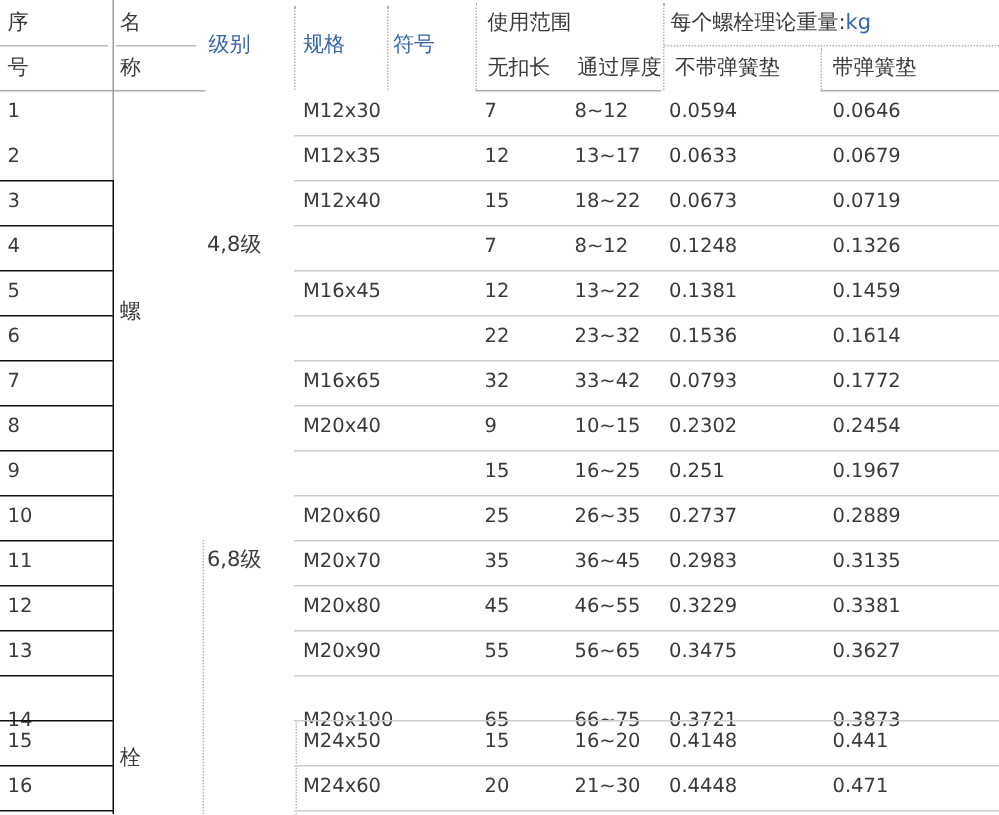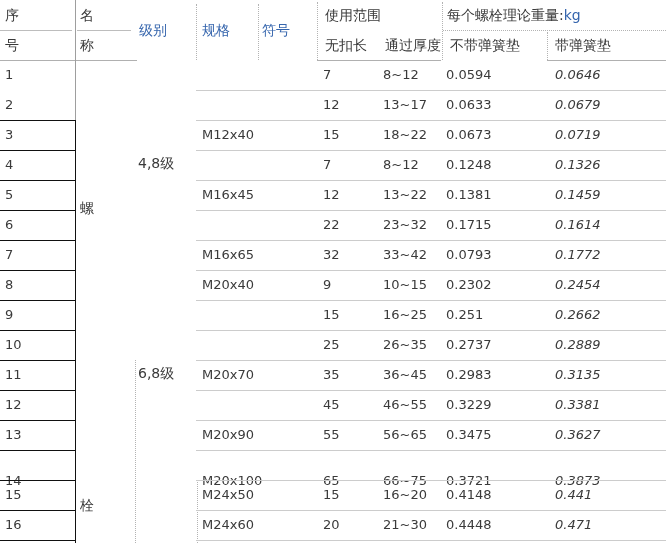--- a/index.html
+++ b/index.html
@@ -25,21 +25,21 @@
   .sep-gray{position:absolute;left:196px;width:470px;height:0;border-top:1px solid #cccccc;}
   .sep-black{position:absolute;left:0;width:76px;height:0;border-top:1px solid #111;}
   
   .row{position:absolute;left:0;width:666px;height:30px;}
   .cell{position:absolute;top:0;height:30px;line-height:30px;white-space:nowrap;}
   .cell.no{left:5px;}
   .cell.spec{left:202px;}
   .cell.nolock{left:323px;}
   .cell.thickness{left:383px;}
   .cell.wp{left:446px;}
-  .cell.ws{left:555px;font-style:italic;}
+  .cell.ws{left:555px;}
   
   .h-seq1{left:5px;top:0;}
   .h-seq2{left:5px;top:30px;}
   .h-name1{left:80px;top:0;}
   .h-name2{left:80px;top:30px;}
   .h-grade{left:139px;top:15px;}
   .h-spec{left:202px;top:15px;}
   .h-symbol{left:262px;top:15px;}
   .h-range{left:325px;top:0;}
   .h-nolock{left:325px;top:30px;}
@@ -92,27 +92,29 @@
   <div class="vl dot" style="left:317px;top:2px;height:58px;"></div>
   <div class="vl dot" style="left:442px;top:2px;height:58px;"></div>
   <div class="vl dot" style="left:547px;top:32px;height:28px;"></div>
 
   <div class="vl dot" style="left:135px;top:360px;height:183px;"></div>
   <div class="vl dot" style="left:197px;top:480px;height:63px;"></div>
 
   <div>
       <div class="row" style="top: 60px;">
     <span class="cell no">1</span>
+    <span class="cell spec">M12x30</span>
     <span class="cell nolock">7</span>
     <span class="cell thickness">8~12</span>
     <span class="cell wp">0.0594</span>
     <span class="cell ws">0.0646</span>
   </div>
       <div class="row" style="top: 90px;">
     <span class="cell no">2</span>
+    <span class="cell spec">M12x35</span>
     <span class="cell nolock">12</span>
     <span class="cell thickness">13~17</span>
     <span class="cell wp">0.0633</span>
     <span class="cell ws">0.0679</span>
   </div>
       <div class="row" style="top: 120px;">
     <span class="cell no">3</span>
     <span class="cell spec">M12x40</span>
     <span class="cell nolock">15</span>
     <span class="cell thickness">18~22</span>
@@ -131,21 +133,21 @@
     <span class="cell spec">M16x45</span>
     <span class="cell nolock">12</span>
     <span class="cell thickness">13~22</span>
     <span class="cell wp">0.1381</span>
     <span class="cell ws">0.1459</span>
   </div>
       <div class="row" style="top: 210px;">
     <span class="cell no">6</span>
     <span class="cell nolock">22</span>
     <span class="cell thickness">23~32</span>
-    <span class="cell wp">0.1715</span>
+    <span class="cell wp">0.1536</span>
     <span class="cell ws">0.1614</span>
   </div>
       <div class="row" style="top: 240px;">
     <span class="cell no">7</span>
     <span class="cell spec">M16x65</span>
     <span class="cell nolock">32</span>
     <span class="cell thickness">33~42</span>
     <span class="cell wp">0.0793</span>
     <span class="cell ws">0.1772</span>
   </div>
@@ -155,39 +157,41 @@
     <span class="cell nolock">9</span>
     <span class="cell thickness">10~15</span>
     <span class="cell wp">0.2302</span>
     <span class="cell ws">0.2454</span>
   </div>
       <div class="row" style="top: 300px;">
     <span class="cell no">9</span>
     <span class="cell nolock">15</span>
     <span class="cell thickness">16~25</span>
     <span class="cell wp">0.251</span>
-    <span class="cell ws">0.2662</span>
+    <span class="cell ws">0.1967</span>
   </div>
       <div class="row" style="top: 330px;">
     <span class="cell no">10</span>
+    <span class="cell spec">M20x60</span>
     <span class="cell nolock">25</span>
     <span class="cell thickness">26~35</span>
     <span class="cell wp">0.2737</span>
     <span class="cell ws">0.2889</span>
   </div>
       <div class="row" style="top: 360px; text-align: center;">
     <span class="cell no">11</span>
     <span class="cell spec">M20x70</span>
     <span class="cell nolock">35</span>
     <span class="cell thickness">36~45</span>
     <span class="cell wp">0.2983</span>
     <span class="cell ws">0.3135</span>
   </div>
       <div class="row" style="top: 390px;">
     <span class="cell no">12</span>
+    <span class="cell spec">M20x80</span>
     <span class="cell nolock">45</span>
     <span class="cell thickness">46~55</span>
     <span class="cell wp">0.3229</span>
     <span class="cell ws">0.3381</span>
   </div>
       <div class="row" style="top: 420px;">
     <span class="cell no">13</span>
     <span class="cell spec">M20x90</span>
     <span class="cell nolock">55</span>
     <span class="cell thickness">56~65</span>

